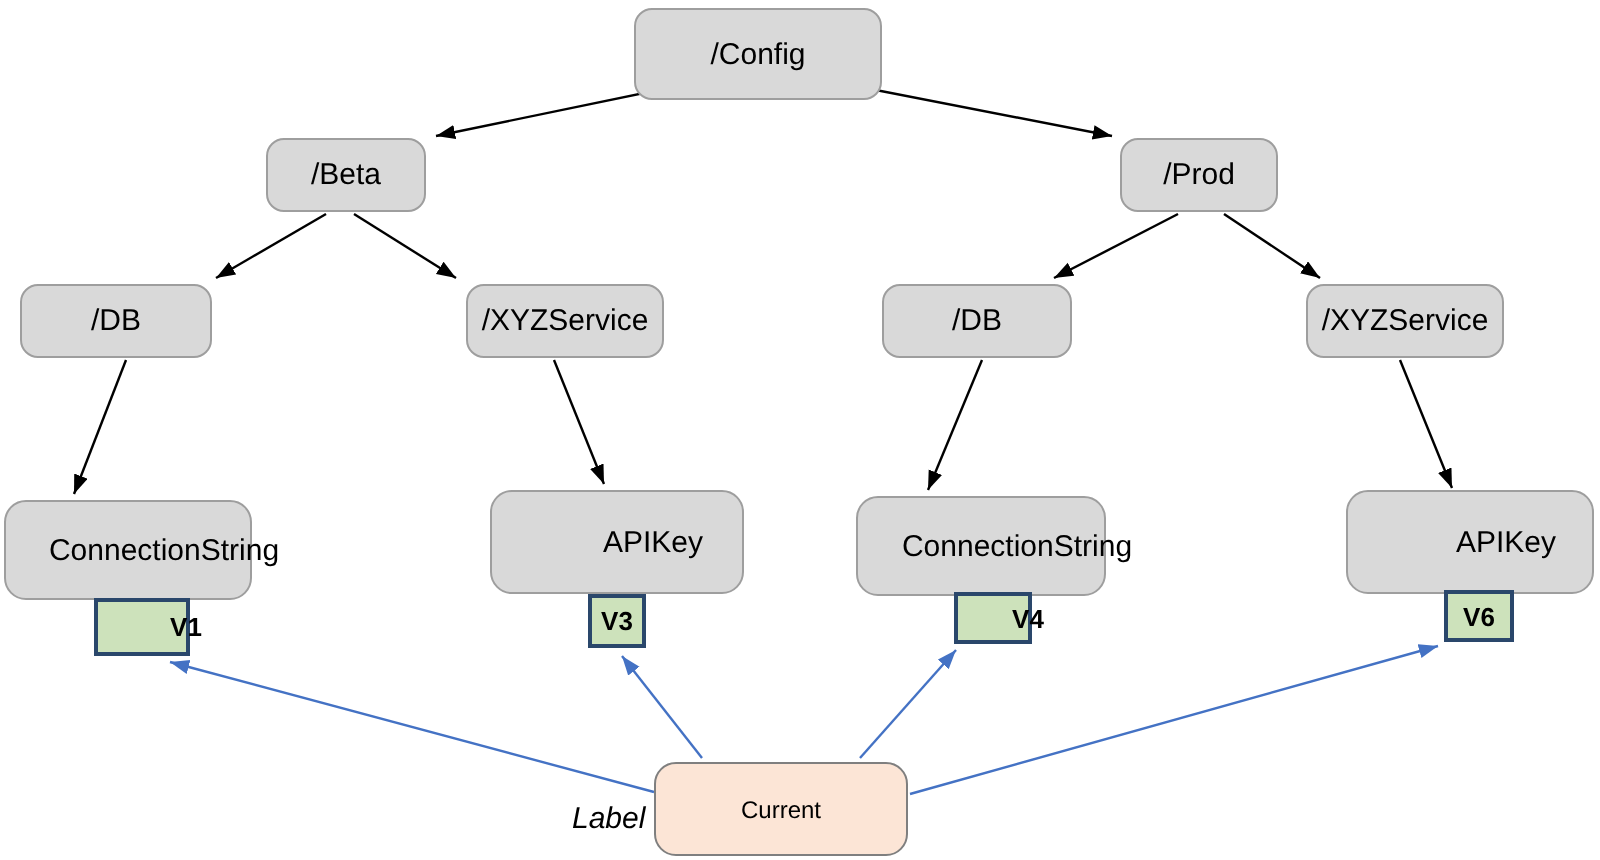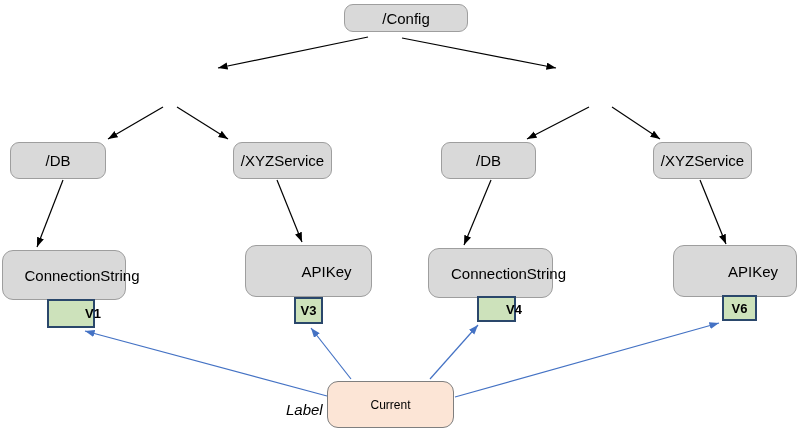--- a/index.html
+++ b/index.html
@@ -54,23 +54,25 @@
     <line class="black" x1="277" y1="180" x2="302" y2="242" marker-end="url(#ah-black)"></line>
     <line class="black" x1="491" y1="180" x2="464" y2="245" marker-end="url(#ah-black)"></line>
     <line class="black" x1="700" y1="180" x2="726" y2="244" marker-end="url(#ah-black)"></line>
 
     <line class="blue" x1="327" y1="396" x2="85" y2="331" marker-end="url(#ah-blue)"></line>
     <line class="blue" x1="351" y1="379" x2="311" y2="328" marker-end="url(#ah-blue)"></line>
     <line class="blue" x1="430" y1="379" x2="478" y2="325" marker-end="url(#ah-blue)"></line>
     <line class="blue" x1="455" y1="397" x2="719" y2="323" marker-end="url(#ah-blue)"></line>
   </svg>
 
-  <div class="node" style="left:344px;top:4px;width:124px;height:28px;">/Config</div>
+  <div class="node" style="left:317px;top:4px;width:124px;height:46px;">/Config</div>
 
+  <div class="node" style="left:133px;top:69px;width:80px;height:37px;">/Beta</div>
 
+  <div class="node" style="left:560px;top:69px;width:79px;height:37px;">/Prod</div>
 
   <div class="node" style="left:10px;top:142px;width:96px;height:37px;">/DB</div>
 
   <div class="node" style="left:233px;top:142px;width:99px;height:37px;">/XYZService</div>
 
   <div class="node" style="left:441px;top:142px;width:95px;height:37px;">/DB</div>
 
   <div class="node" style="left:653px;top:142px;width:99px;height:37px;">/XYZService</div>
 
   <div class="node leaf" style="left:2px;top:250px;width:124px;height:50px;">ConnectionString</div>

